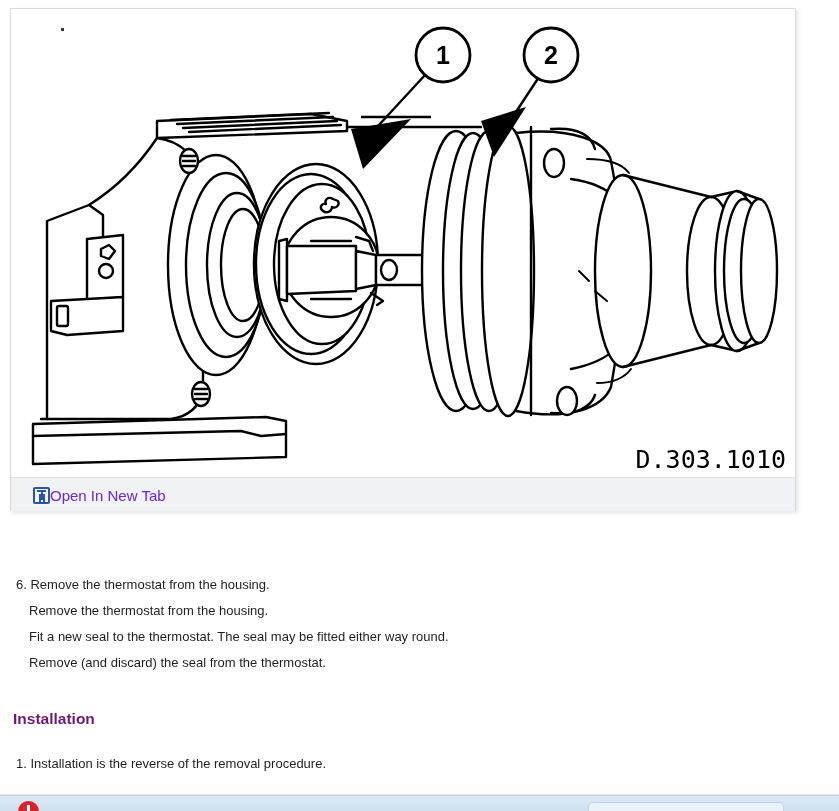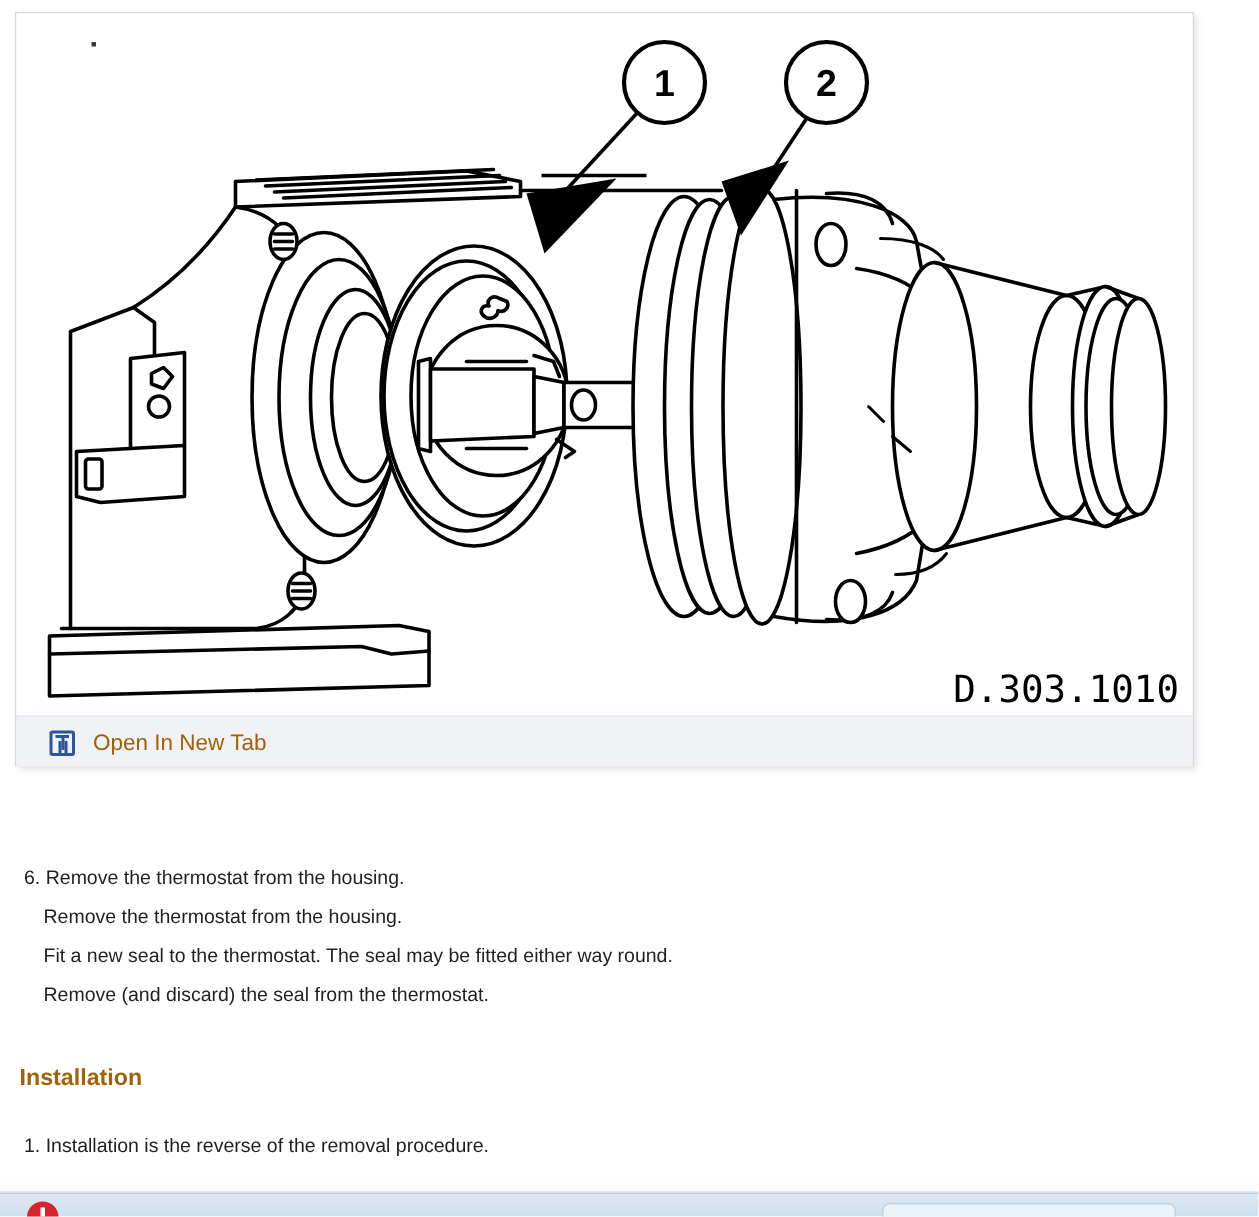--- a/index.html
+++ b/index.html
@@ -46,22 +46,22 @@
     left: 0; top: 468px;
     width: 784px; height: 34px;
     background: #f1f2f6;
     border-top: 1px solid #e2e3e8;
     box-sizing: border-box;
   }
   .tool-btn {
     position: absolute;
     top: 0; height: 34px;
     display: flex; align-items: center;
-    gap: 12px;
-    color: #a16207;
+    gap: 0;
+    color: #6d28d9;
     font-size: 15px;
     cursor: pointer;
     background: none; border: none;
     padding: 0;
     font-family: "Liberation Sans", sans-serif;
   }
   #open-new-tab-btn { left: 22px; }
   #zoom-print-btn { right: 10px; }
 
   .icon-newtab {
@@ -121,21 +121,21 @@
     white-space: nowrap;
   }
   .step-num   { padding-left: 16px; }
   .step-cont  { padding-left: 29px; }
 
   #section-heading {
     position: absolute;
     left: 13px; top: 710px;
     font-size: 15.5px;
     font-weight: bold;
-    color: #a16207;
+    color: #701a75;
   }
   #install-list {
     position: absolute;
     left: 0; top: 735px;
     width: 839px;
     margin-top: 16px;
   }
 
   
   #bottom-bar {

